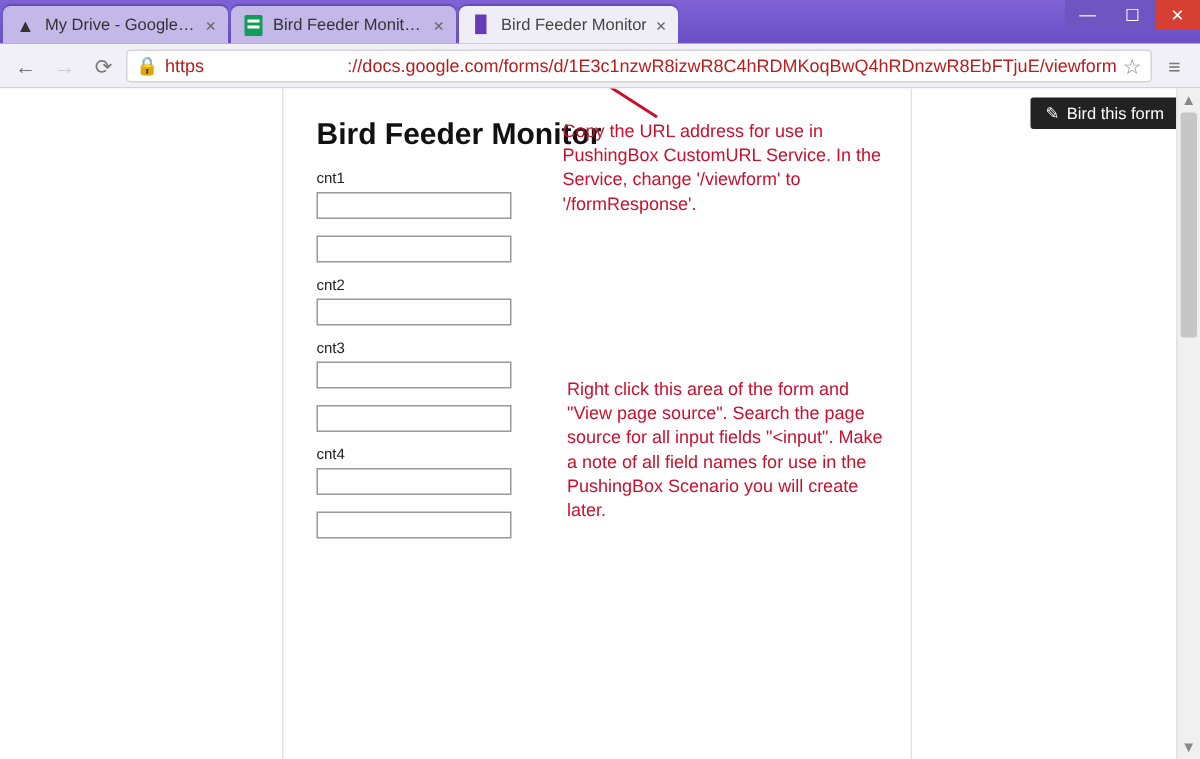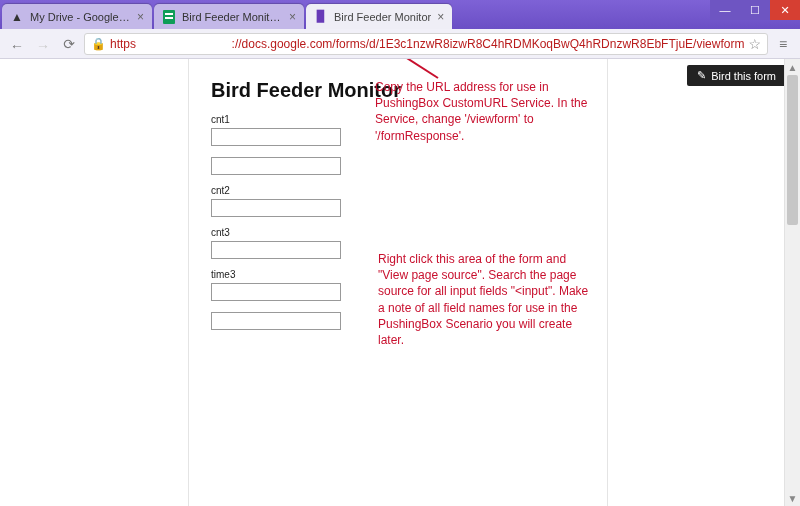--- a/index.html
+++ b/index.html
@@ -223,21 +223,24 @@
     </div>
     <div class="field">
       <label class="field-label">cnt2</label>
       <input class="field-input" value="" style="">
     </div>
     <div class="field">
       <label class="field-label">cnt3</label>
       <input class="field-input" value="" style="">
     </div>
     <div class="field">
-      <label class="field-label">time3</label>
+      <input class="field-input" value="" style="">
+    </div>
+    <div class="field">
+      <label class="field-label">cnt4</label>
       <input class="field-input" value="" style="">
     </div>
     <div class="field">
       <input class="field-input" value="" style="">
     </div>
   </div>
 
   <svg class="anno-arrow" width="80" height="50">
     <line x1="72" y1="45" x2="8" y2="4" stroke="#c8102e" stroke-width="2"></line>
     <polygon points="2,0 14,2 9,12" fill="#c8102e"></polygon>

